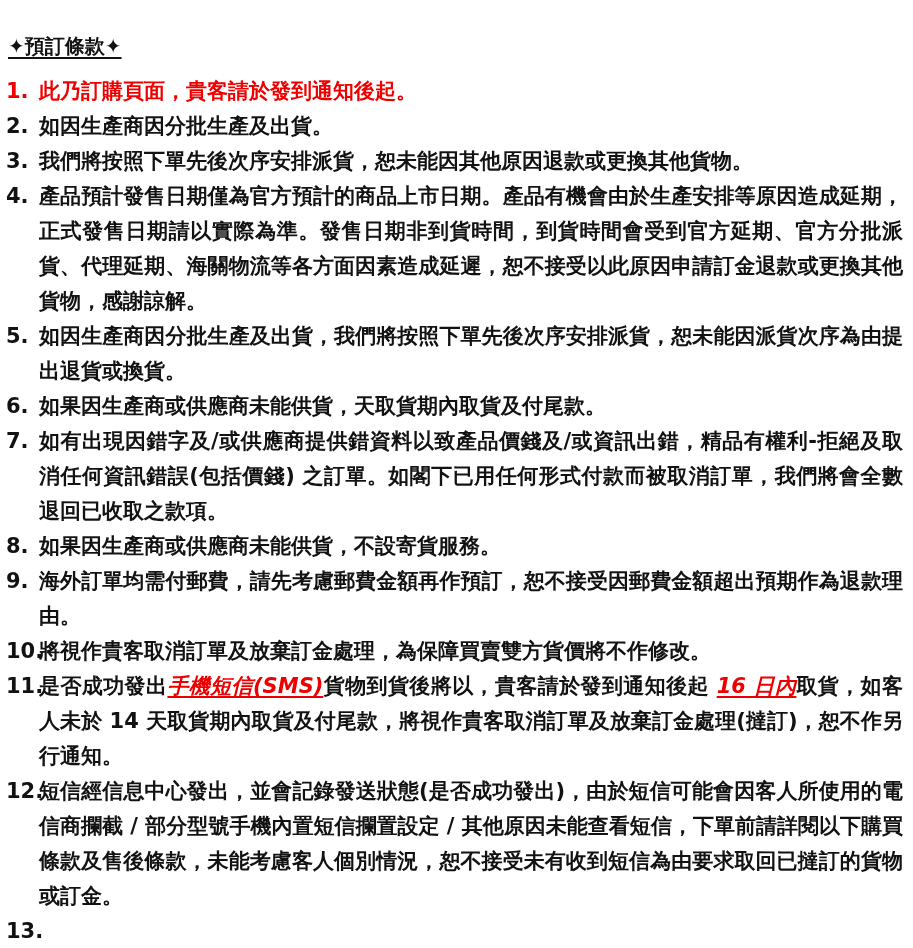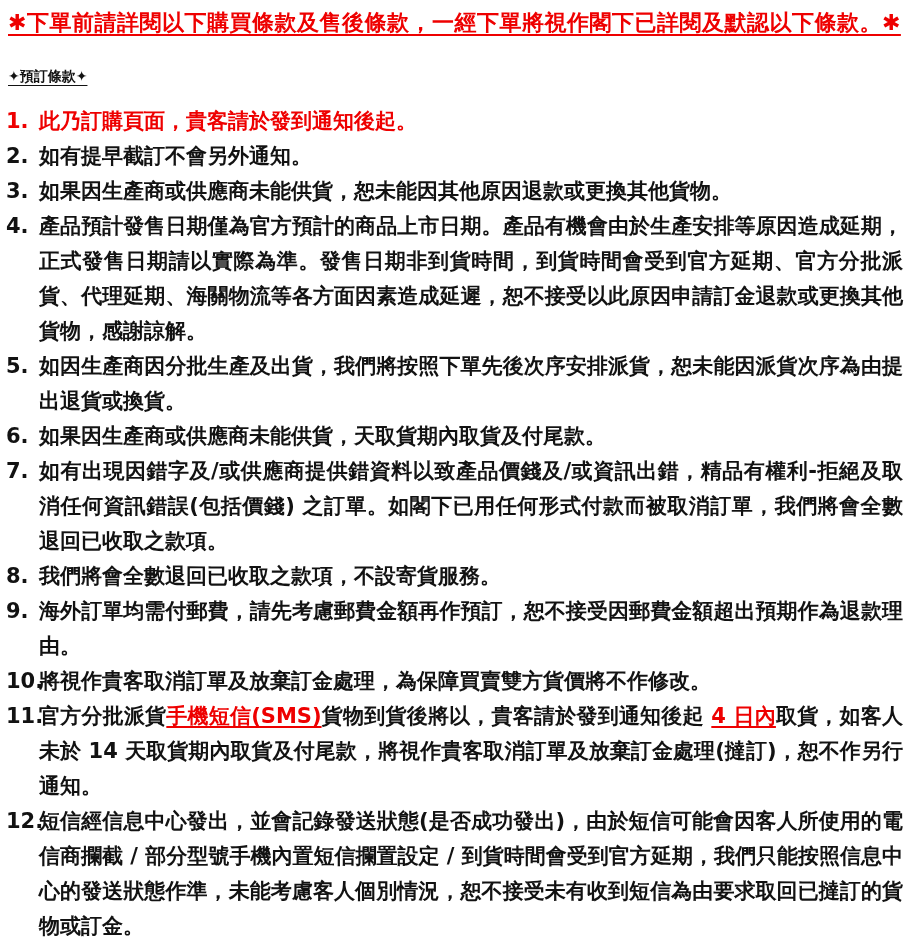--- a/index.html
+++ b/index.html
@@ -25,21 +25,21 @@
     font-size: 22px;
     line-height: 30px;
     text-decoration: underline;
     text-underline-offset: 4px;
     letter-spacing: 0.5px;
     margin-left: 2px;
     white-space: nowrap;
   }
   .section-title {
     display: inline-block;
-    font-size: 14px;
+    font-size: 20px;
     line-height: 28px;
     text-decoration: underline;
     text-underline-offset: 4px;
     margin-top: 24px;
     margin-left: 2px;
   }
   ol.terms {
     list-style: none;
     margin: 14px 0 0 0;
     padding: 0;
@@ -58,77 +58,77 @@
     flex: 1 1 auto;
     text-align: justify;
   }
   li.red .num, li.red .text {
     color: var(--alert-red, #ee0000);
   }
   .alert {
     color: var(--alert-red, #ee0000);
     text-decoration: underline;
     text-underline-offset: 3px;
+    font-style: italic;
   }
 </style>
 </head>
 <body style="--alert-red: #ee0000; --link-blue: #0000ee; color: rgb(18, 18, 18);">
 
 <div class="page">
-  <div class="banner">✱下單前請詳閱以下購買條款及售後條款，一經下單將視作閣下已詳閱及默認以下條款。✱</div>
 
   <div class="section-title">✦預訂條款✦</div>
 
   <ol class="terms">
       <li class="red">
         <span class="num">1.</span>
         <span class="text"><span>此乃訂購頁面，貴客請於發到通知後起。</span></span>
       </li>
       <li>
         <span class="num">2.</span>
-        <span class="text"><span>如有提早截訂不會另外通知。</span></span>
+        <span class="text"><span>如因生產商因分批生產及出貨。</span></span>
       </li>
       <li>
         <span class="num">3.</span>
-        <span class="text"><span>如果因生產商或供應商未能供貨，恕未能因其他原因退款或更換其他貨物。</span></span>
+        <span class="text"><span>我們將按照下單先後次序安排派貨，恕未能因其他原因退款或更換其他貨物。</span></span>
       </li>
       <li>
         <span class="num">4.</span>
         <span class="text"><span>產品預計發售日期僅為官方預計的商品上市日期。產品有機會由於生產安排等原因造成延期，正式發售日期請以實際為準。發售日期非到貨時間，到貨時間會受到官方延期、官方分批派貨、代理延期、海關物流等各方面因素造成延遲，恕不接受以此原因申請訂金退款或更換其他貨物，感謝諒解。</span></span>
       </li>
       <li>
         <span class="num">5.</span>
         <span class="text"><span>如因生產商因分批生產及出貨，我們將按照下單先後次序安排派貨，恕未能因派貨次序為由提出退貨或換貨。</span></span>
       </li>
       <li>
         <span class="num">6.</span>
         <span class="text"><span>如果因生產商或供應商未能供貨，天取貨期內取貨及付尾款。</span></span>
       </li>
       <li>
         <span class="num">7.</span>
         <span class="text"><span>如有出現因錯字及/或供應商提供錯資料以致產品價錢及/或資訊出錯，精品有權利-拒絕及取消任何資訊錯誤(包括價錢) 之訂單。如閣下已用任何形式付款而被取消訂單，我們將會全數退回已收取之款項。</span></span>
       </li>
       <li>
         <span class="num">8.</span>
-        <span class="text"><span>我們將會全數退回已收取之款項，不設寄貨服務。</span></span>
+        <span class="text"><span>如果因生產商或供應商未能供貨，不設寄貨服務。</span></span>
       </li>
       <li>
         <span class="num">9.</span>
         <span class="text"><span>海外訂單均需付郵費，請先考慮郵費金額再作預訂，恕不接受因郵費金額超出預期作為退款理由。</span></span>
       </li>
       <li>
         <span class="num">10.</span>
         <span class="text"><span>將視作貴客取消訂單及放棄訂金處理，為保障買賣雙方貨價將不作修改。</span></span>
       </li>
       <li>
         <span class="num">11.</span>
-        <span class="text"><span>官方分批派貨</span><span class="alert">手機短信(SMS)</span><span>貨物到貨後將以，貴客請於發到通知後起 </span><span class="alert">4 日內</span><span>取貨，如客人未於 14 天取貨期內取貨及付尾款，將視作貴客取消訂單及放棄訂金處理(撻訂)，恕不作另行通知。</span></span>
+        <span class="text"><span>是否成功發出</span><span class="alert">手機短信(SMS)</span><span>貨物到貨後將以，貴客請於發到通知後起 </span><span class="alert">16 日內</span><span>取貨，如客人未於 14 天取貨期內取貨及付尾款，將視作貴客取消訂單及放棄訂金處理(撻訂)，恕不作另行通知。</span></span>
       </li>
       <li>
         <span class="num">12.</span>
-        <span class="text"><span>短信經信息中心發出，並會記錄發送狀態(是否成功發出)，由於短信可能會因客人所使用的電信商攔截 / 部分型號手機內置短信攔置設定 / 到貨時間會受到官方延期，我們只能按照信息中心的發送狀態作準，未能考慮客人個別情況，恕不接受未有收到短信為由要求取回已撻訂的貨物或訂金。</span></span>
+        <span class="text"><span>短信經信息中心發出，並會記錄發送狀態(是否成功發出)，由於短信可能會因客人所使用的電信商攔截 / 部分型號手機內置短信攔置設定 / 其他原因未能查看短信，下單前請詳閱以下購買條款及售後條款，未能考慮客人個別情況，恕不接受未有收到短信為由要求取回已撻訂的貨物或訂金。</span></span>
       </li>
       <li>
         <span class="num">13.</span>
         <span class="text"></span>
       </li>
     </ol>
 </div>
 
 </body></html>

